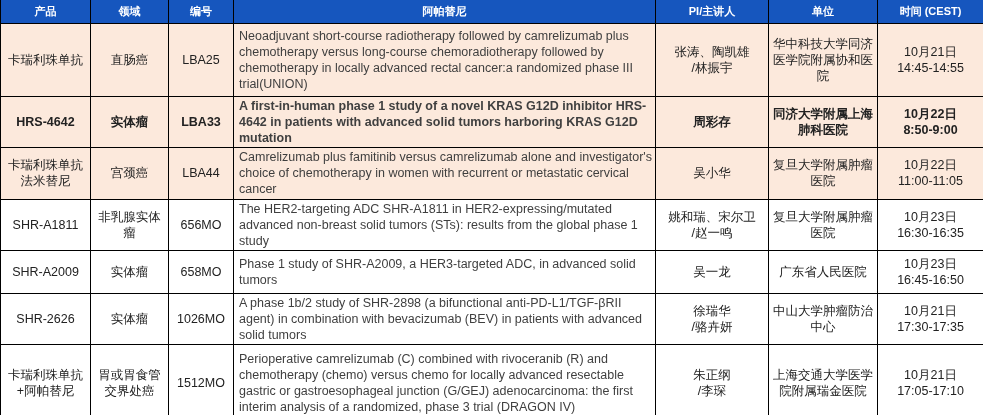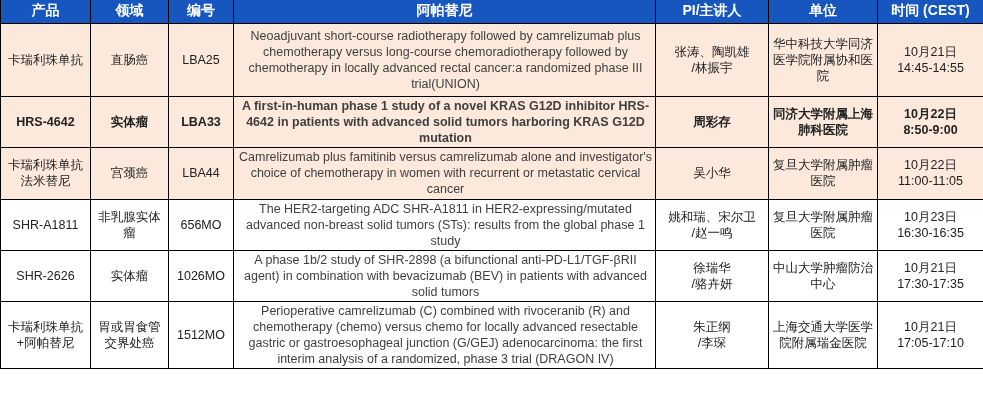--- a/index.html
+++ b/index.html
@@ -22,27 +22,27 @@
     text-align: center;
     white-space: pre-line;
     padding: 1px 2px;
     line-height: 1.28;
     overflow: hidden;
   }
   .schedule-table thead th {
     background: var(--header-bg, #1656be);
     color: #ffffff;
     font-weight: bold;
-    font-size: 14px;
+    font-size: 11px;
     border-top: none;
     height: 23px;
     padding: 0 2px;
   }
   .schedule-table td.title-cell {
-    text-align: center;
+    text-align: left;
     color: #3f3f3f;
     padding: 1px 3px 1px 5px;
   }
   .schedule-table tbody tr.hl td {
     background: var(--highlight-row-bg, #fce9dc);
   }
   
   tbody tr:nth-child(1) { height: 73px; }
   tbody tr:nth-child(2) { height: 48px; font-weight: bold; }
   tbody tr:nth-child(3) { height: 52px; }
@@ -113,20 +113,30 @@
       <td class="field-cell">非乳腺实体瘤</td>
       <td class="code-cell">656MO</td>
       <td class="title-cell">The HER2-targeting ADC SHR-A1811 in HER2-expressing/mutated advanced non-breast solid tumors (STs): results from the global phase 1 study</td>
       <td class="pi-cell">姚和瑞、宋尔卫
 /赵一鸣</td>
       <td class="institution-cell">复旦大学附属肿瘤医院</td>
       <td class="time-cell">10月23日
 16:30-16:35</td>
     </tr>
     <tr>
+      <td class="product-cell">SHR-A2009</td>
+      <td class="field-cell">实体瘤</td>
+      <td class="code-cell">658MO</td>
+      <td class="title-cell">Phase 1 study of SHR-A2009, a HER3-targeted ADC, in advanced solid tumors</td>
+      <td class="pi-cell">吴一龙</td>
+      <td class="institution-cell">广东省人民医院</td>
+      <td class="time-cell">10月23日
+16:45-16:50</td>
+    </tr>
+    <tr>
       <td class="product-cell">SHR-2626</td>
       <td class="field-cell">实体瘤</td>
       <td class="code-cell">1026MO</td>
       <td class="title-cell">A phase 1b/2 study of SHR-2898 (a bifunctional anti-PD-L1/TGF-βRII agent) in combination with bevacizumab (BEV) in patients with advanced solid tumors</td>
       <td class="pi-cell">徐瑞华
 /骆卉妍</td>
       <td class="institution-cell">中山大学肿瘤防治中心</td>
       <td class="time-cell">10月21日
 17:30-17:35</td>
     </tr>

